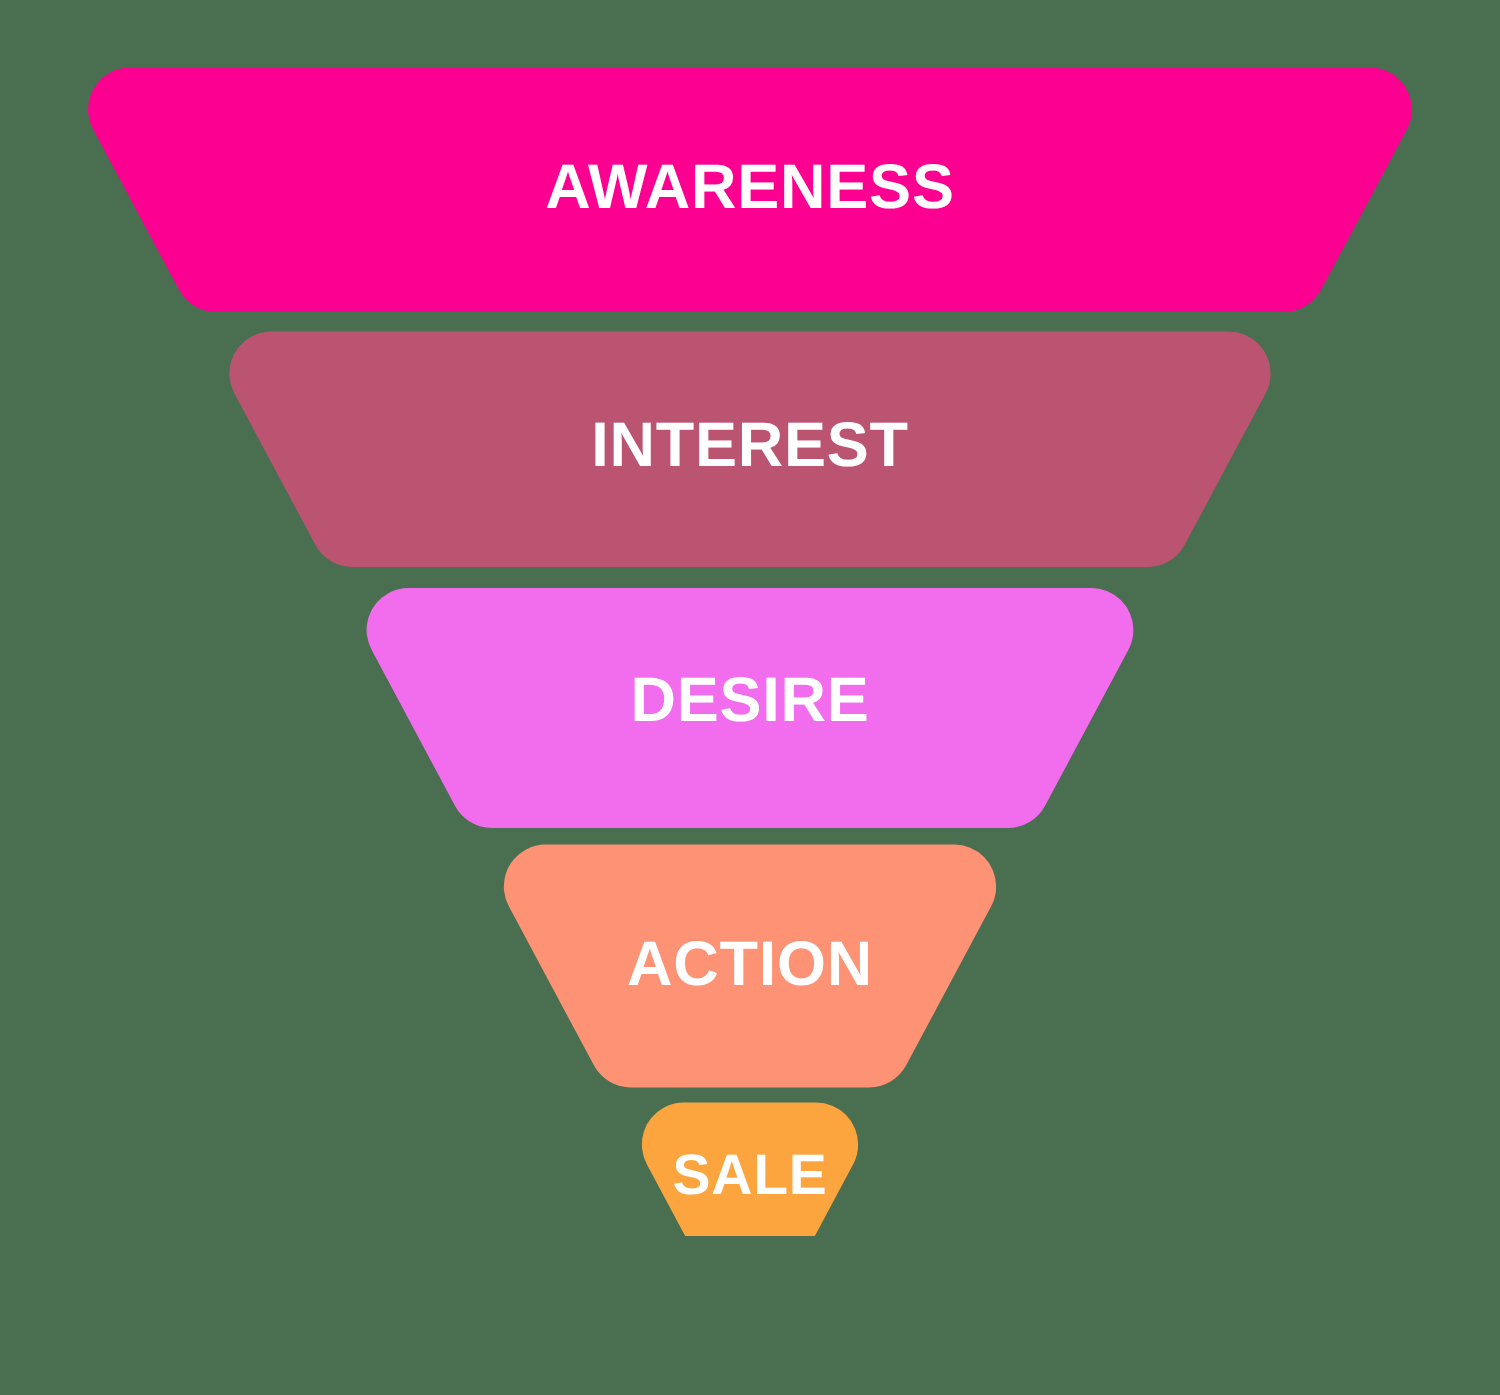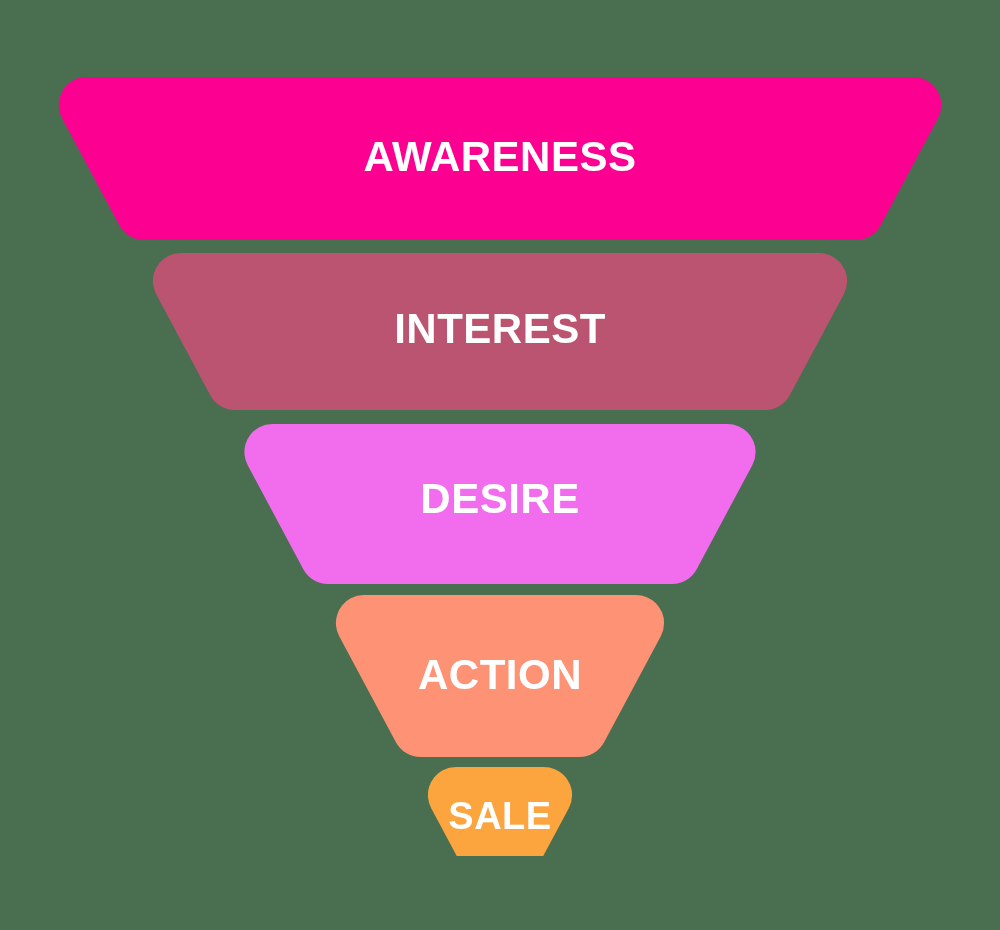--- a/index.html
+++ b/index.html
@@ -6,21 +6,20 @@
     margin: 0;
     padding: 0;
     background: #4A6E50;
     font-family: "Liberation Sans", sans-serif;
   }
   .canvas {
     position: relative;
     width: 1000px;
     height: 824px;
     overflow: hidden;
-    margin-top: 32px;
   }
   svg { display: block; }
   .funnel-label {
     font-family: "Liberation Sans", sans-serif;
     font-weight: 700;
     letter-spacing: 0.5px;
   }
 </style>
 </head>
 <body style="background: rgb(74, 110, 80);">

